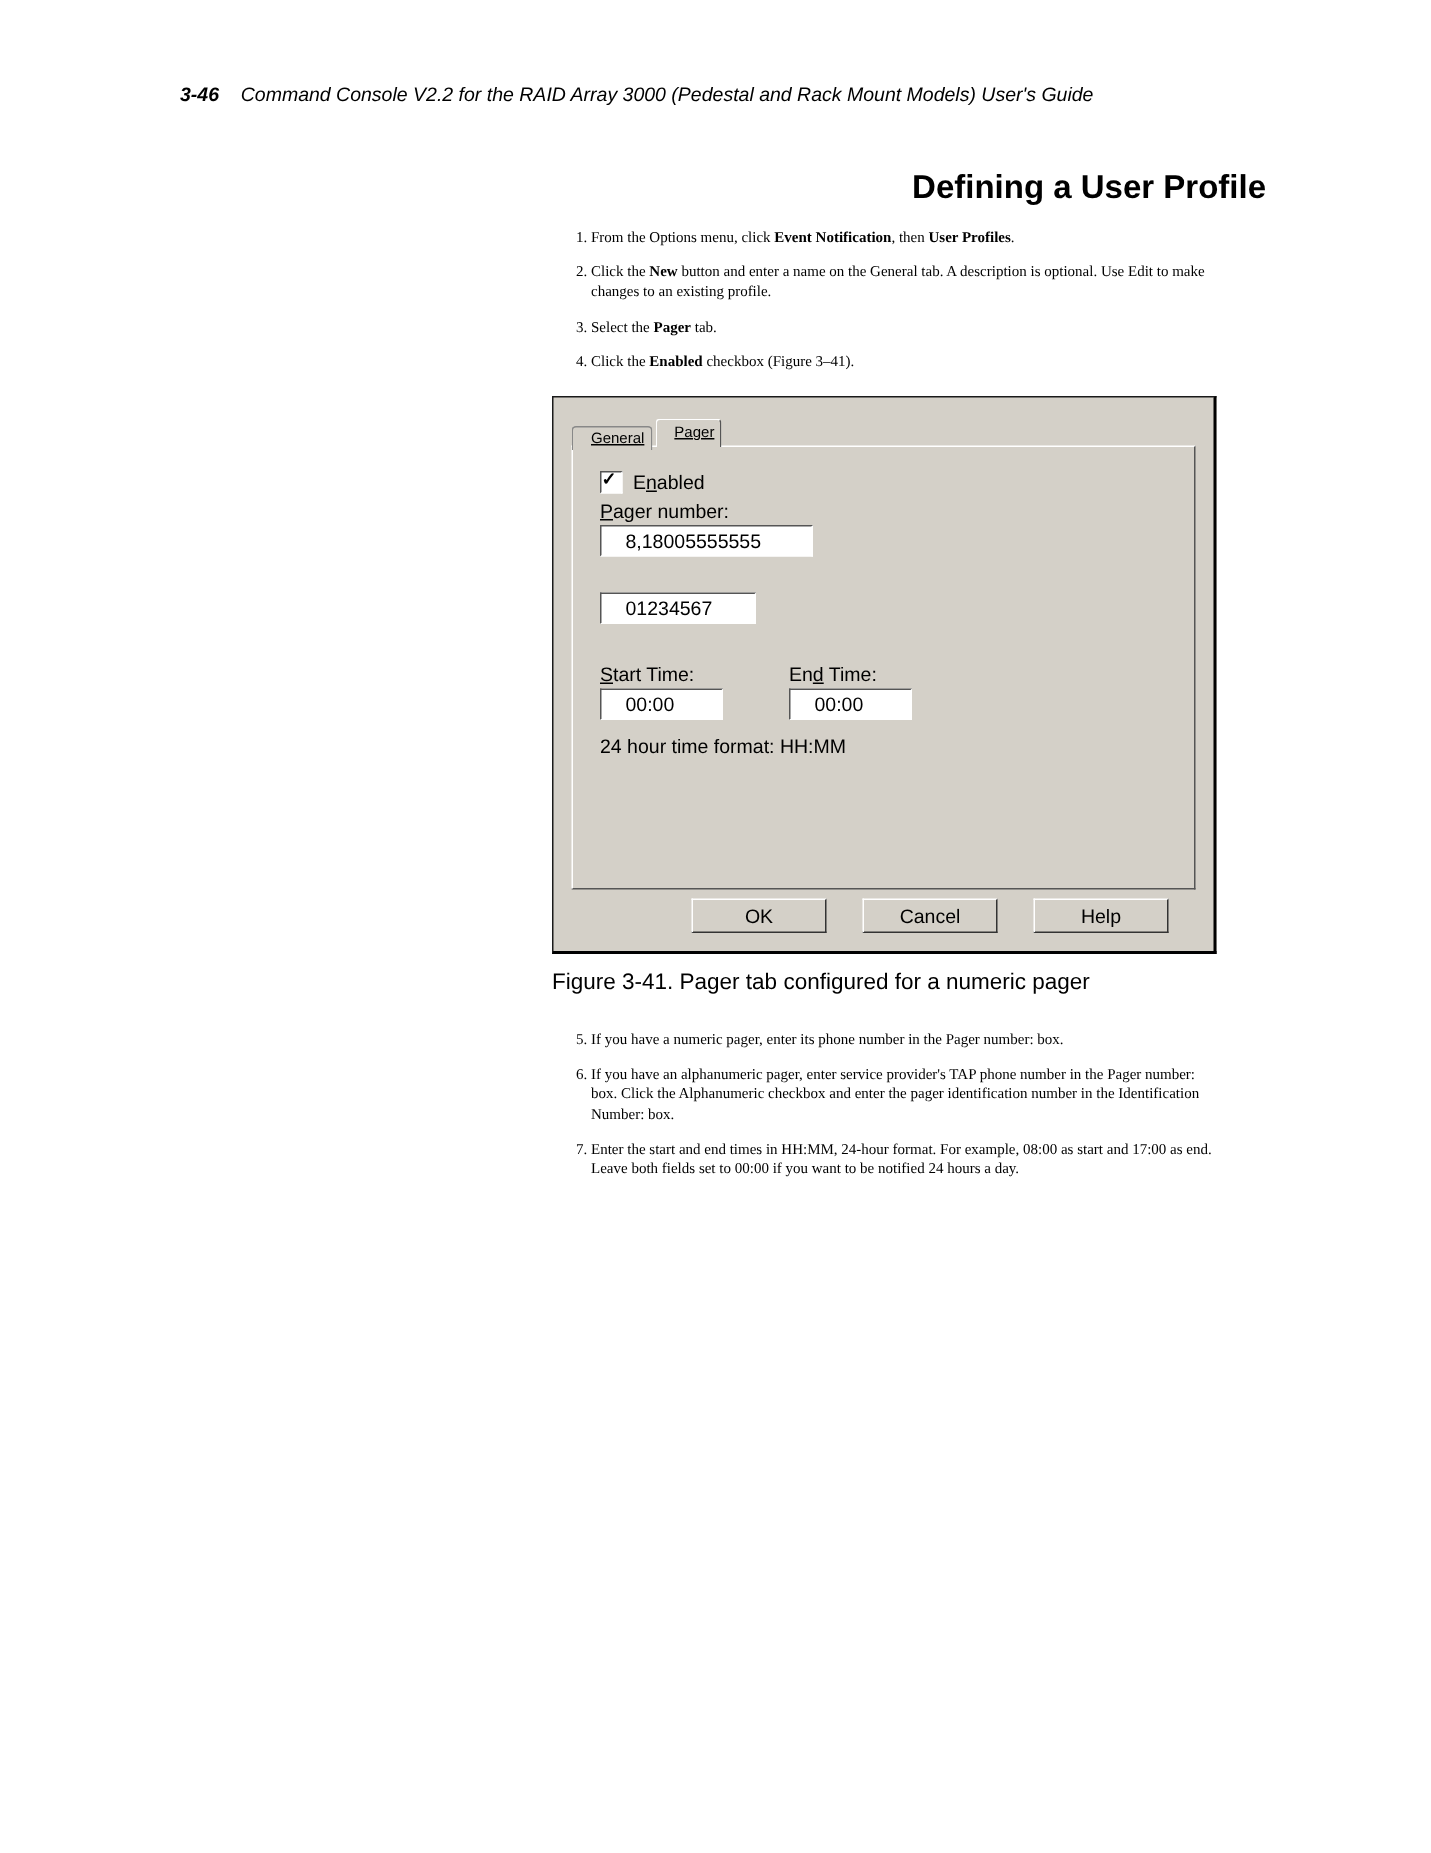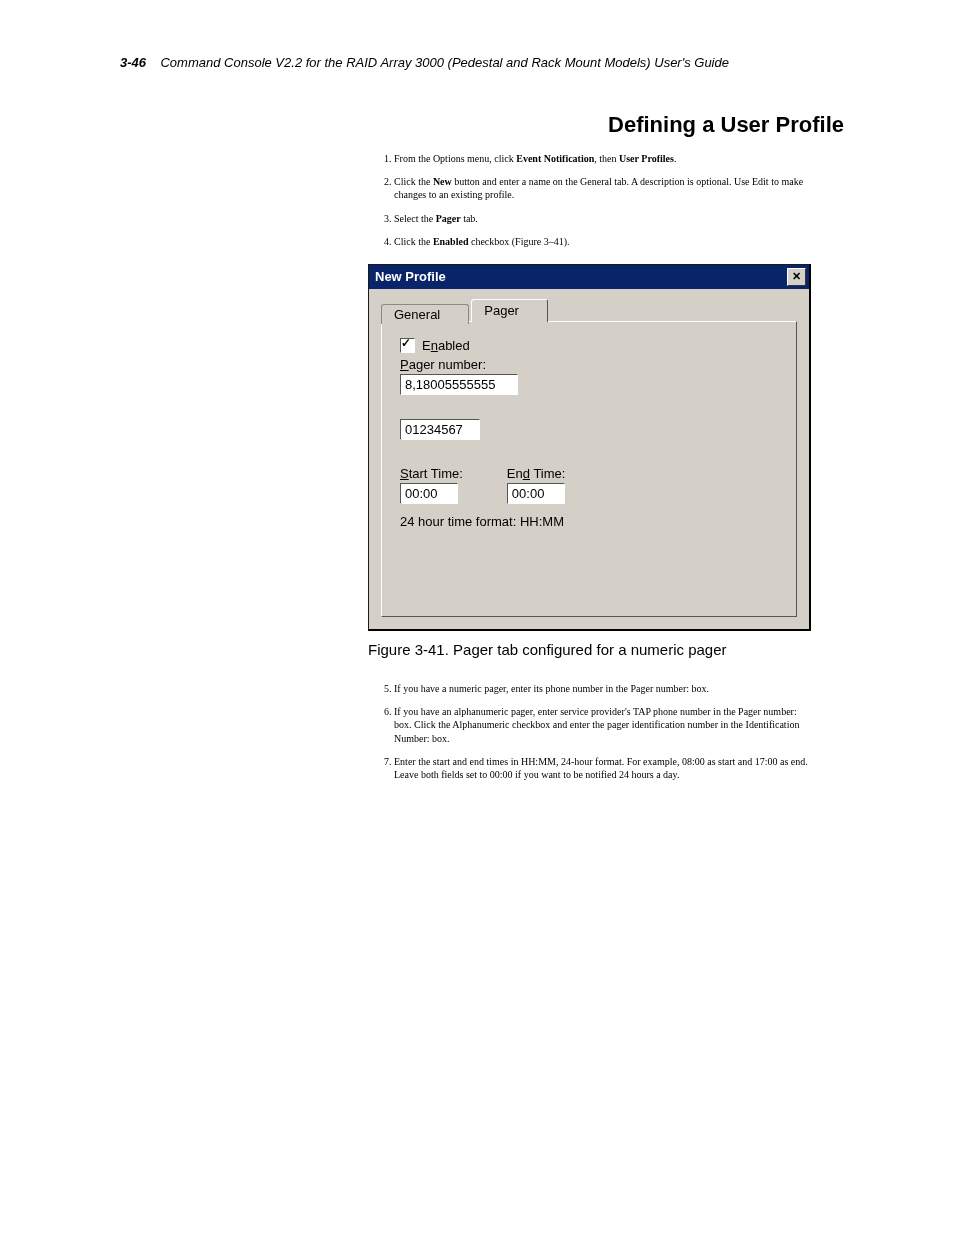--- a/index.html
+++ b/index.html
@@ -85,29 +85,30 @@
     padding: 10px 12px 12px 12px;
   }
   .tabstrip {
     display: flex;
     align-items: flex-end;
     position: relative;
     height: 23px;
     margin-bottom: -1px;
   }
   .tab {
-    padding: 3px 28px 4px 12px;
+    padding: 3px 4px 4px 12px;
     border: 1px solid #888;
     border-bottom: none;
     border-top-left-radius: 3px;
     border-top-right-radius: 3px;
     background: #d4d0c8;
     margin-right: 2px;
     position: relative;
-    font-size: 13px;
+    font-size: 10px;
+    text-decoration: underline;
   }
   .tab.inactive {
     top: 2px;
     padding-top: 2px;
     padding-bottom: 2px;
   }
   .tab.active {
     border-color: #fff #555 #d4d0c8 #fff;
     z-index: 2;
     background: #d4d0c8;
@@ -148,21 +149,21 @@
   .ilabel {
     margin-top: 2px;
     margin-bottom: 2px;
   }
   .textbox {
     background: #fff;
     border-top: 1px solid #555;
     border-left: 1px solid #555;
     border-right: 1px solid #fff;
     border-bottom: 1px solid #fff;
-    padding: 2px 4px;
+    padding: 2px 16px;
     font-size: 13px;
     width: 108px;
   }
   .narrow { width: 48px; }
   .group { margin-bottom: 24px; }
   .time-row { display: flex; gap: 44px; }
   .time-col .ilabel { margin-bottom: 2px; }
   .hint { margin-top: 10px; }
   .button-row {
     display: flex;
@@ -210,24 +211,20 @@
     <li>
       <span>Select the </span><span class="bold">Pager</span><span> tab.</span>
     </li>
     <li>
       <span>Click the </span><span class="bold">Enabled</span><span> checkbox (Figure 3–41).</span>
     </li>
   </ol>
 
   <div class="dialog-wrap">
     <div class="dialog">
-      <div class="titlebar">
-        <span>New Profile</span>
-        <span class="closebox">✕</span>
-      </div>
       <div class="dialog-body">
         <div class="tabstrip">
           <div class="tab inactive">General</div>
           <div class="tab active">Pager</div>
         </div>
         <div class="tabpanel">
 
           <div class="group">
             <div class="chkrow">
               <span class="chk"></span>
@@ -257,20 +254,25 @@
                 <div class="ilabel">
                   <span>En</span><span class="underline-letter">d</span><span> Time:</span>
                 </div>
                 <div class="textbox narrow">00:00</div>
               </div>
             </div>
             <div class="hint">24 hour time format: HH:MM</div>
           </div>
 
         </div>
+        <div class="button-row">
+          <div class="btn">OK</div>
+          <div class="btn">Cancel</div>
+          <div class="btn">Help</div>
+        </div>
       </div>
     </div>
   </div>
 
   <div class="figcap">Figure 3-41.  Pager tab configured for a numeric pager</div>
 
   <ol class="steps" start="5">
     <li>If you have a numeric pager, enter its phone number in the Pager number: box.</li>
     <li>If you have an alphanumeric pager, enter service provider's TAP phone number in the Pager number: box. Click the Alphanumeric checkbox and enter the pager identification number in the Identification Number: box.</li>
     <li>Enter the start and end times in HH:MM, 24-hour format. For example, 08:00 as start and 17:00 as end. Leave both fields set to 00:00 if you want to be notified 24 hours a day.</li>

